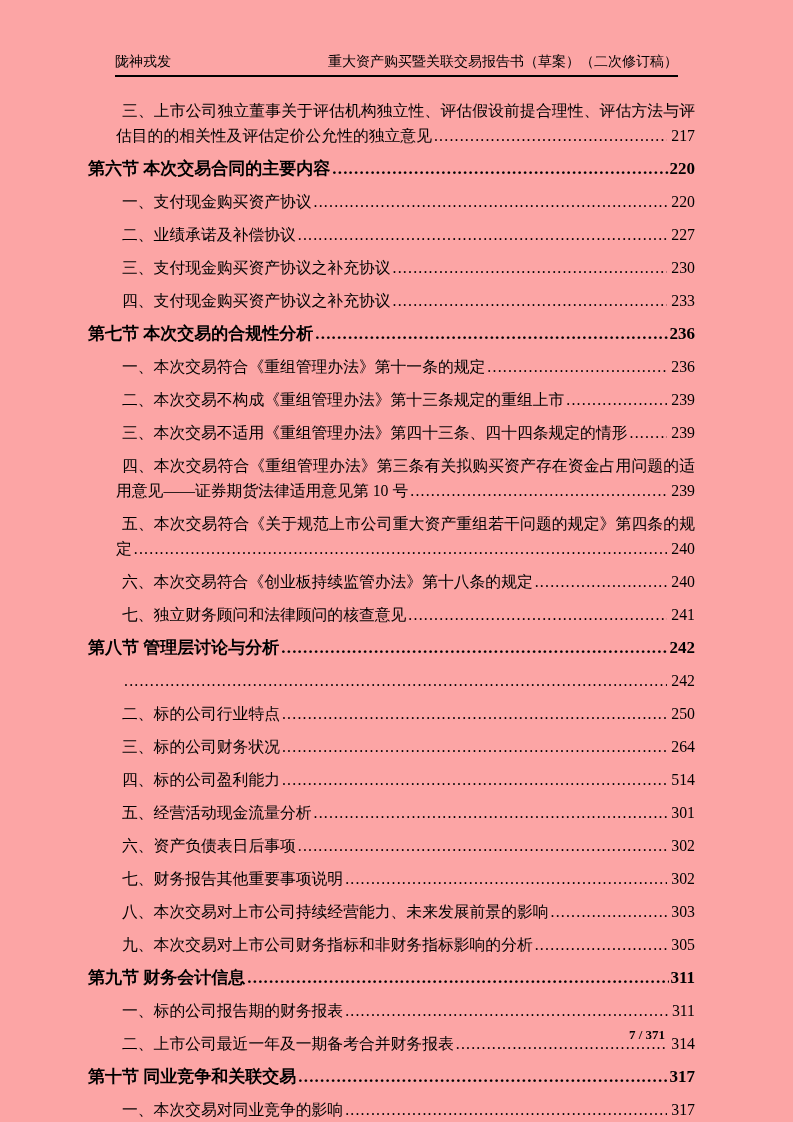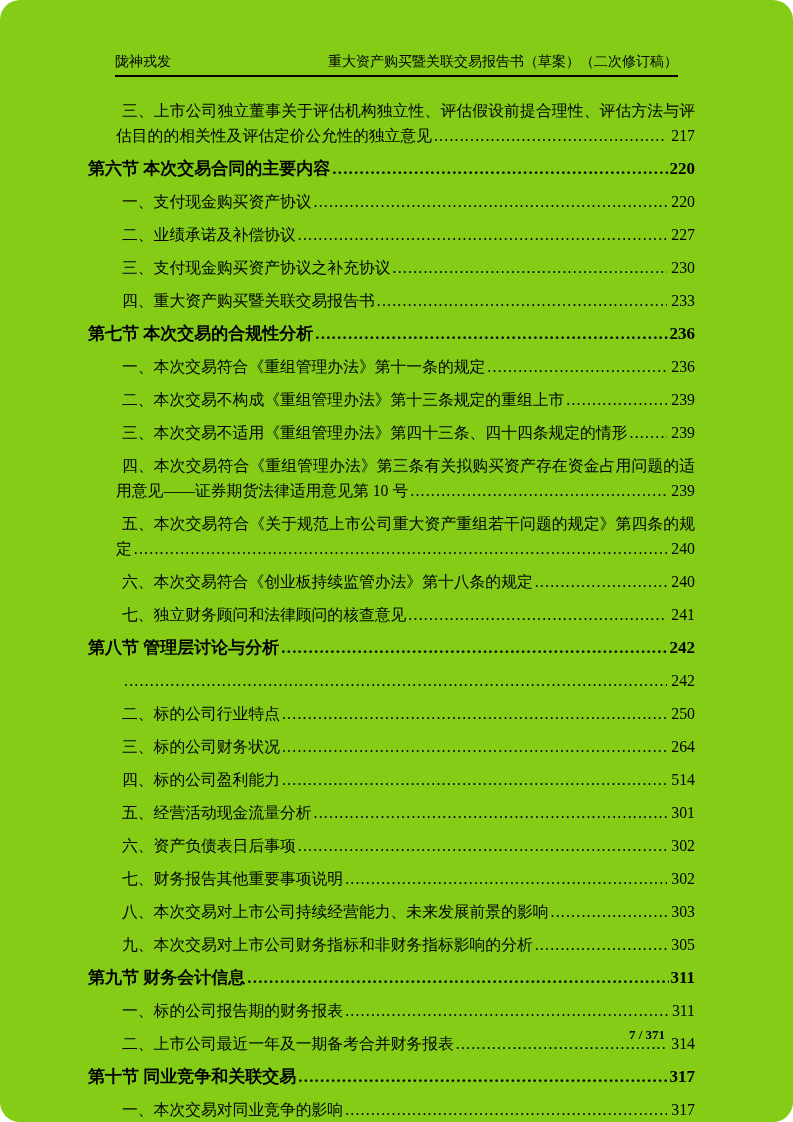--- a/index.html
+++ b/index.html
@@ -1,25 +1,24 @@
 <!DOCTYPE html>
 <html><head>
 <meta charset="utf-8">
 <style>
   html,body { margin:0; padding:0; background:#ffffff; }
   .page {
     position: relative;
     width: 793px;
     height: 1122px;
-    background: #84cc16;
+    background: #fca5a5;
     color: #000000;
     font-family: "Liberation Serif", "DejaVu Serif", serif;
     overflow: hidden;
     margin: 0 auto;
-    border-radius: 20px;
   }
   .header {
     margin: 0 115px;
     padding-top: 54px;
     padding-bottom: 5px;
     border-bottom: 2px solid #000;
     display: flex;
     justify-content: space-between;
     align-items: flex-end;
     font-size: 14px;
@@ -106,21 +105,21 @@
         <span class="t">二、业绩承诺及补偿协议</span>
         <span class="dots"></span>
         <span class="pg">227</span>
       </div>
       <div class="entry row sub-row">
         <span class="t">三、支付现金购买资产协议之补充协议</span>
         <span class="dots"></span>
         <span class="pg">230</span>
       </div>
       <div class="entry row sub-row">
-        <span class="t">四、重大资产购买暨关联交易报告书</span>
+        <span class="t">四、支付现金购买资产协议之补充协议</span>
         <span class="dots"></span>
         <span class="pg">233</span>
       </div>
       <div class="entry row section-row">
         <span class="t">第七节 本次交易的合规性分析</span>
         <span class="dots"></span>
         <span class="pg">236</span>
       </div>
       <div class="entry row sub-row">
         <span class="t">一、本次交易符合《重组管理办法》第十一条的规定</span>

